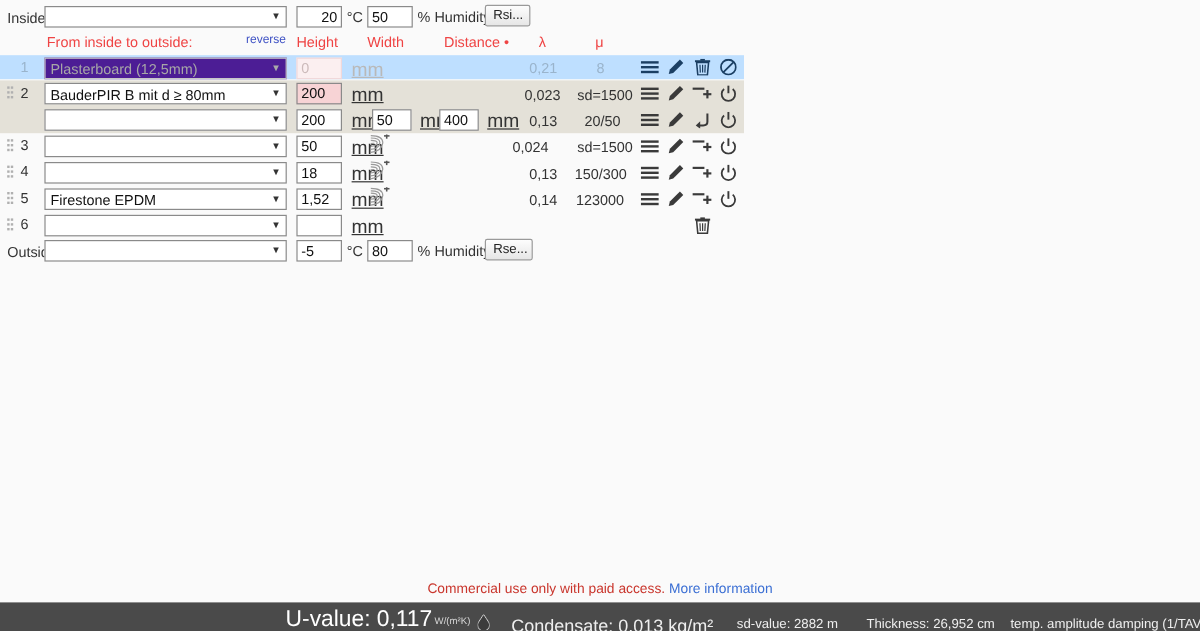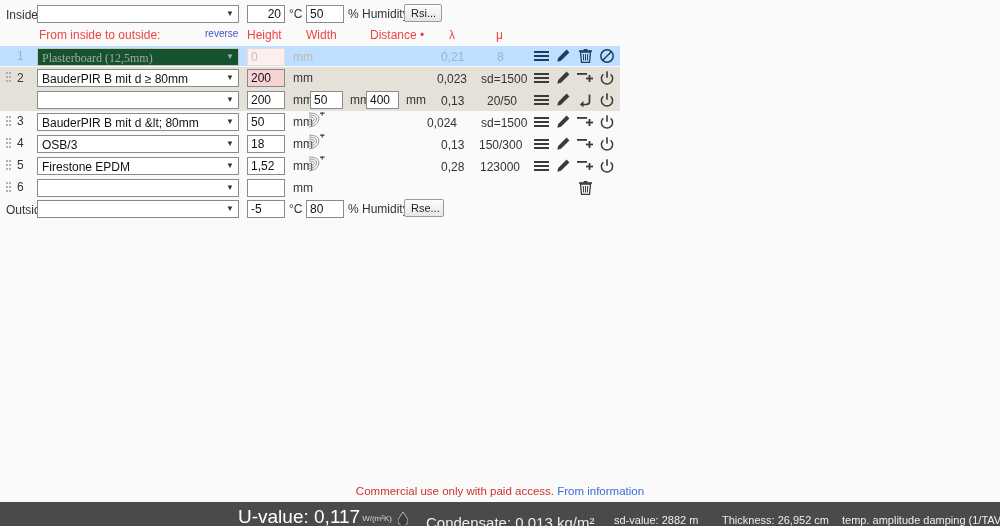--- a/index.html
+++ b/index.html
@@ -22,32 +22,32 @@
     border:1px solid #8a8a8a;background:#fff;color:#111;
     font-family:"Liberation Sans",sans-serif;font-size:12px;
     padding:0 16px 0 4px;border-radius:0;
     position:relative;display:inline-block;white-space:nowrap;overflow:hidden;
   }
   .selbox .cv{display:block;overflow:hidden;text-overflow:clip;}
   .selbox .arw{
     position:absolute;right:4px;top:50%;transform:translateY(-50%);
     font-size:8px;color:#333;line-height:1;
   }
-  .selbox.dis{background:#14532d;border-color:#c6c6c6;color:#a7a7a7;font-family:Liberation Serif, serif;}
+  .selbox.dis{background:#4c1d95;border-color:#c6c6c6;color:#a7a7a7;}
   .selbox.dis .arw{color:#aaa;}
 
   input.txt{
     height:18px;box-sizing:border-box;border:1px solid #8a8a8a;background:#fff;
     font-family:"Liberation Sans",sans-serif;font-size:12px;color:#111;
     padding:0 3px;border-radius:0;outline:none;
   }
   input.txt.hl{background:#f7d3d5;border-color:#8a8a8a;}
   input.txt.dis{background:#fbeff0;border:1px solid #f0d8da;color:#cbb;}
 
-  .unit{color:#333;font-size:12px;margin-left:4px;}
+  .unit{color:#333;font-size:16px;margin-left:4px;text-decoration:underline;}
   .unit.dis{color:#b9b9b9;}
 
   .btn{
     height:18px;box-sizing:border-box;
     border:1px solid #9a9a9a;border-radius:2px;
     background:linear-gradient(#fdfdfd,#e6e6e6);
     font-family:"Liberation Sans",sans-serif;font-size:11px;color:#222;
     padding:0 6px;cursor:default;line-height:16px;
   }
 
@@ -258,21 +258,20 @@
   <span class="grip" style="position:absolute;left:6px;top:116px;">
     <i style="left:0;top:0"></i>
       <i style="left:3px;top:0"></i>
     <i style="left:0;top:4px"></i>
       <i style="left:3px;top:4px"></i>
     <i style="left:0;top:8px"></i>
       <i style="left:3px;top:8px"></i>
   </span>
   <span class="lbl" style="position:absolute;left:17px;top:114px;">3</span>
   <div class="selbox" style="position:absolute;left:37px;top:113px;width:202px;">
-    <span class="cv">BauderPIR B mit d &amp;lt; 80mm</span>
     <span class="arw">▼</span>
   </div>
   <input class="txt" style="position: absolute; left: 247px; top: 113px; width: 38px;" value="50">
   <span class="unit" style="position:absolute;left:289px;top:115px;">mm</span>
   <span class="texico" style="position:absolute;left:308px;top:112px;">
     <svg width="17" height="16" viewBox="0 0 17 16">
       <g fill="none" stroke="#9a9a9a" stroke-width="1">
         <path d="M1 15 Q10 14 11 7 Q11 1 1 1"></path>
         <path d="M1 12.5 Q8 12 8.6 7 Q8.6 3 1 3"></path>
         <path d="M1 10 Q6 9.6 6.3 7 Q6.3 5 1 5"></path>
@@ -319,21 +318,20 @@
   <span class="grip" style="position:absolute;left:6px;top:138px;">
     <i style="left:0;top:0"></i>
       <i style="left:3px;top:0"></i>
     <i style="left:0;top:4px"></i>
       <i style="left:3px;top:4px"></i>
     <i style="left:0;top:8px"></i>
       <i style="left:3px;top:8px"></i>
   </span>
   <span class="lbl" style="position:absolute;left:17px;top:136px;">4</span>
   <div class="selbox" style="position:absolute;left:37px;top:135px;width:202px;">
-    <span class="cv">OSB/3</span>
     <span class="arw">▼</span>
   </div>
   <input class="txt" style="position: absolute; left: 247px; top: 135px; width: 38px;" value="18">
   <span class="unit" style="position:absolute;left:289px;top:137px;">mm</span>
   <span class="texico" style="position:absolute;left:308px;top:134px;">
     <svg width="17" height="16" viewBox="0 0 17 16">
       <g fill="none" stroke="#9a9a9a" stroke-width="1">
         <path d="M1 15 Q10 14 11 7 Q11 1 1 1"></path>
         <path d="M1 12.5 Q8 12 8.6 7 Q8.6 3 1 3"></path>
         <path d="M1 10 Q6 9.6 6.3 7 Q6.3 5 1 5"></path>
@@ -399,21 +397,21 @@
         <path d="M1 12.5 Q8 12 8.6 7 Q8.6 3 1 3"></path>
         <path d="M1 10 Q6 9.6 6.3 7 Q6.3 5 1 5"></path>
         <path d="M1 7.6 Q3.8 7.4 3.9 7"></path>
       </g>
       <g fill="#555">
           <rect x="12" y="0.6" width="4.6" height="1.3"></rect>
           <rect x="13.6" y="-1" width="1.3" height="4.6"></rect>
         </g>
     </svg>
   </span>
-  <span class="lbl" style="position:absolute;left:441px;top:160px;">0,28</span>
+  <span class="lbl" style="position:absolute;left:441px;top:160px;">0,14</span>
   <span class="lbl" style="position:absolute;left:480px;top:160px;">123000</span>
   <div class="icons" style="left:530px;top:156px;">
     <span class="ic">
         <svg width="15" height="13" viewBox="0 0 15 13">
           <g fill="#3a3a3a">
             <rect y="1" width="15" height="2"></rect>
             <rect y="5" width="15" height="2"></rect>
             <rect y="9" width="15" height="2"></rect>
           </g>
         </svg>
@@ -631,21 +629,21 @@
   <text x="718" y="292" font-size="11" fill="#5c5c5c">OSB/3 (18mm)</text>
   <text x="718" y="314" font-size="11" fill="#5c5c5c">BauderPIR B mit d &amp;lt; 80mm (50mm)</text>
   <text x="718" y="387" font-size="11" fill="#5c5c5c">Spruce (200x50mm²)</text>
   <text x="718" y="408" font-size="11" fill="#5c5c5c">BauderPIR B mit d ≥ 80mm (200mm)</text>
   <text x="718" y="423" font-size="11" fill="#3b6fd4">Plasterboard (12,5mm) (12,5mm)</text>
 </svg>
 </div>
 
 <div id="notice">
   <span>Commercial use only with paid access.</span>
-  <a href="#">From information</a>
+  <a href="#">More information</a>
 </div>
 
 <div id="statusbar">
   <div class="uval">
     <span>U-value:</span>
     <b>0,117</b><span class="uunit">W/(m²K)</span>
   </div>
   <span class="drop">
     <svg width="10" height="13" viewBox="0 0 10 13">
         <path d="M5 0 C8.4 5.2, 10 7.2, 10 8.8 A5 5 0 0 1 0 8.8 C0 7.2, 1.6 5.2, 5 0z" fill="#3c3c3c" stroke="#d9d9d9" stroke-width="0.8"></path>

